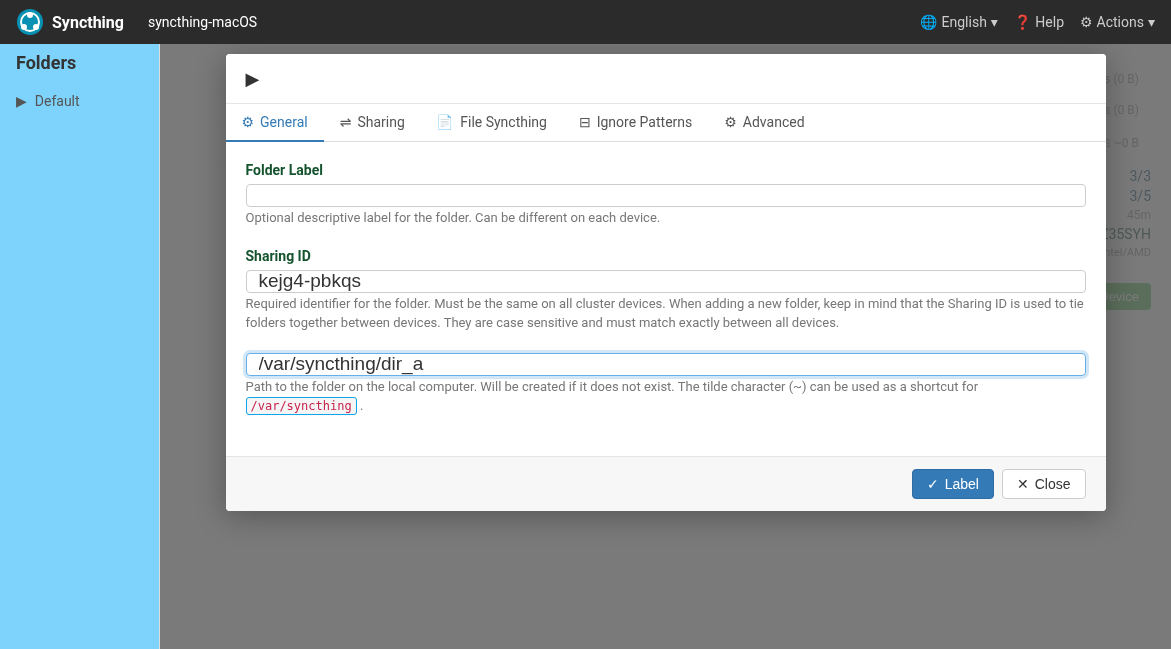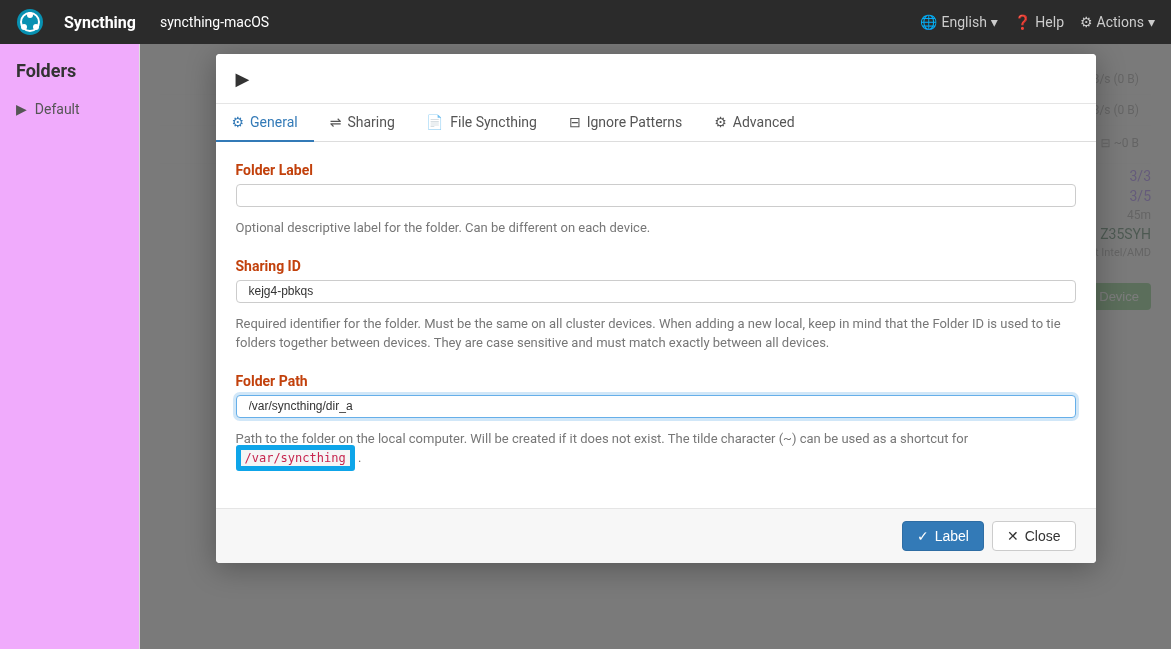--- a/index.html
+++ b/index.html
@@ -20,21 +20,21 @@
       height: 44px;
       display: flex;
       align-items: center;
       padding: 0 16px;
       position: relative;
       z-index: 10;
     }
     .navbar-brand {
       display: flex;
       align-items: center;
-      gap: 20px;
+      gap: 8px;
       color: #fff;
       font-weight: bold;
       font-size: 16px;
       margin-right: 24px;
     }
     .navbar-brand-logo {
       width: 28px;
       height: 28px;
     }
     .navbar-device {
@@ -58,24 +58,24 @@
 
     
     .main-content {
       display: flex;
       height: calc(649px - 44px);
       position: relative;
     }
 
     
     .sidebar {
-      width: 140px;
-      background: #f0abfc;
+      width: 160px;
+      background: #7dd3fc;
       border-right: 1px solid #ddd;
-      padding: 16px 0;
+      padding: 8px 0;
     }
     .sidebar-section-title {
       font-size: 18px;
       font-weight: bold;
       padding: 0 16px 12px;
       color: #333;
     }
     .sidebar-item {
       padding: 8px 16px;
       display: flex;
@@ -92,21 +92,21 @@
       padding: 0;
       position: relative;
       overflow: hidden;
     }
 
     
     .bg-data {
       padding: 20px;
       opacity: 0.4;
     }
-    .stat-green { color: #8b5cf6; }
+    .stat-green { color: #0c4a6e; }
     .stat-blue { color: #14532d; }
     .add-remote-btn {
       background: #5cb85c;
       color: white;
       border: none;
       padding: 6px 12px;
       border-radius: 4px;
       cursor: pointer;
       font-size: 13px;
       float: right;
@@ -175,47 +175,47 @@
     .modal-body {
       padding: 20px;
     }
 
     .form-group {
       margin-bottom: 20px;
     }
     .form-label {
       font-weight: bold;
       font-size: 14px;
-      color: #c2410c;
+      color: #14532d;
       display: block;
       margin-bottom: 6px;
     }
     .form-control {
       width: 100%;
       padding: 10px 12px;
       border: 1px solid #ccc;
       border-radius: 4px;
-      font-size: 12px;
+      font-size: 19px;
       color: #333;
       outline: none;
       height: 23px;
     }
     .form-control.highlighted {
       border-color: #66afe9;
       box-shadow: 0 0 0 3px rgba(102,175,233,0.3);
     }
     .help-text {
       font-size: 13px;
       color: #777;
-      margin-top: 11px;
+      margin-top: 1px;
       line-height: 1.5;
     }
     .help-text code {
       background: #f5f5f5;
-      border: 5px solid #0ea5e9;
+      border: 1px solid #0ea5e9;
       border-radius: 3px;
       padding: 1px 4px;
       font-family: monospace;
       color: #c7254e;
       font-size: 12px;
     }
 
     
     .modal-footer {
       padding: 12px 20px;
@@ -365,25 +365,24 @@
 
           <div class="form-group">
             <label class="form-label">Folder Label</label>
             <input type="text" class="form-control" value="" style="">
             <div class="help-text">Optional descriptive label for the folder. Can be different on each device.</div>
           </div>
 
           <div class="form-group">
             <label class="form-label">Sharing ID</label>
             <input type="text" class="form-control" value="kejg4-pbkqs" style="">
-            <div class="help-text">Required identifier for the folder. Must be the same on all cluster devices. When adding a new local, keep in mind that the Folder ID is used to tie folders together between devices. They are case sensitive and must match exactly between all devices.</div>
+            <div class="help-text">Required identifier for the folder. Must be the same on all cluster devices. When adding a new folder, keep in mind that the Sharing ID is used to tie folders together between devices. They are case sensitive and must match exactly between all devices.</div>
           </div>
 
           <div class="form-group">
-            <label class="form-label">Folder Path</label>
             <input type="text" class="form-control highlighted" value="/var/syncthing/dir_a" style="">
             <div class="help-text">
               <span>Path to the folder on the local computer. Will be created if it does not exist. The tilde character (~) can be used as a shortcut for</span>
               <code>/var/syncthing</code>
               <span>.</span>
             </div>
           </div>
 
         </div>
 

